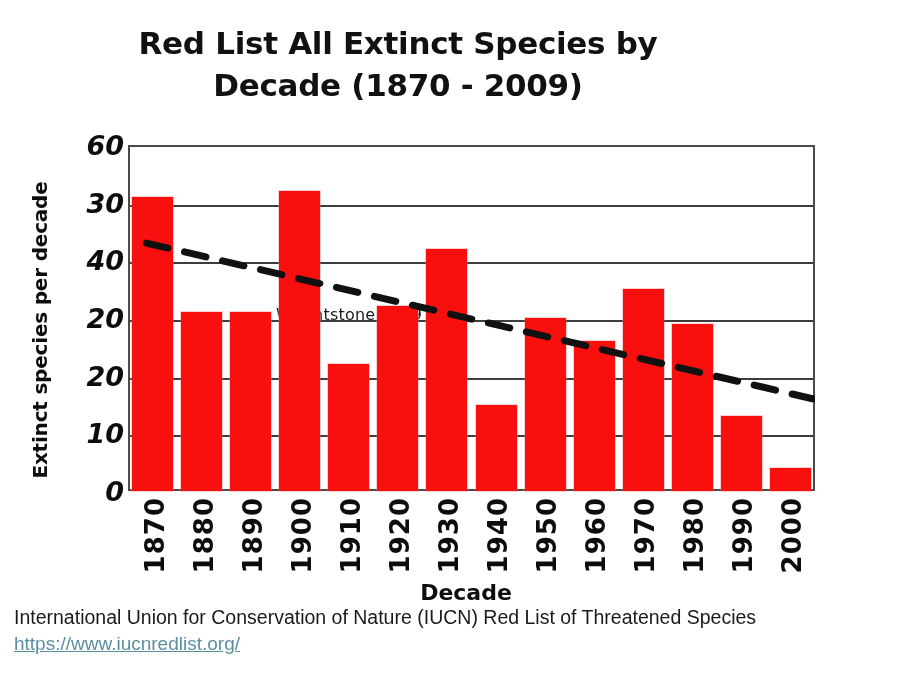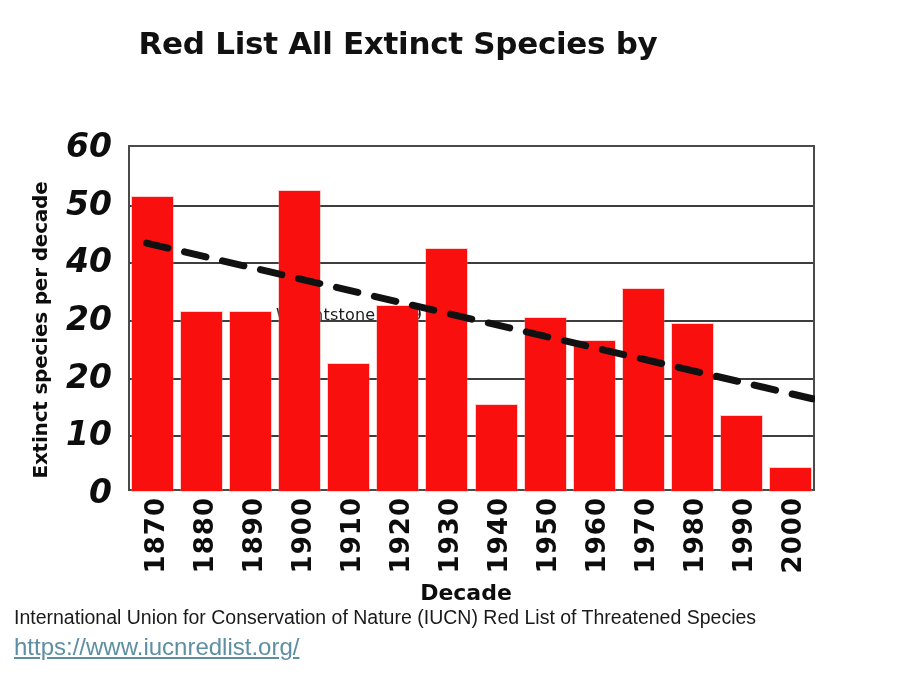--- a/index.html
+++ b/index.html
@@ -52,24 +52,24 @@
     background:#FA0F0F;
     box-shadow:0 0 0 1px rgba(255,120,120,0.35);
   }
 
   
   .trend{position:absolute;left:128px;top:145px;width:687px;height:346px;pointer-events:none;}
 
   
   .y-ticks{position:absolute;left:0;top:0;width:128px;height:675px;}
   .y-tick{
-    position:absolute;right:16px;
+    position:absolute;right:4px;
     font-family:"DejaVu Sans", sans-serif;
     font-weight:bold;font-style:italic;
-    font-size:33px;color:#0d0d0d;
+    font-size:27px;color:#0d0d0d;
     text-align:right;
     transform:translateY(-50%);
     white-space:nowrap;
   }
   .y-axis-title{
     position:absolute;
     left:-110px;top:318px;
     width:300px;text-align:center;
     font-family:"DejaVu Sans", sans-serif;
     font-weight:bold;font-size:20px;color:#0d0d0d;
@@ -102,43 +102,44 @@
   }
   .footer-source{
     font-family:"Liberation Sans", sans-serif;
     font-size:19.5px;color:#1a1a1a;
     line-height:26px;
     white-space:nowrap;
   }
   .footer-link{
     display:inline-block;margin-top:3px;
     font-family:"Liberation Sans", sans-serif;
-    font-size:24px;
+    font-size:19px;
     color:#5d8fa2;
     text-decoration:underline;
     cursor:pointer;
   }
 </style>
 </head>
 <body>
 
 <div id="page">
 
   <div class="chart-title">
     <span class="line">Red List All Extinct Species by</span>
+    <span class="line">Decade (1870 - 2009)</span>
   </div>
 
   <div class="y-ticks">
     <div class="y-axis-title">Extinct species per decade</div>
   <div class="y-tick" style="top: 491px;">0</div>
       <div class="y-tick" style="top: 433.333px;">10</div>
       <div class="y-tick" style="top: 375.667px;">20</div>
       <div class="y-tick" style="top: 318px;">20</div>
       <div class="y-tick" style="top: 260.333px; text-align: right;">40</div>
-      <div class="y-tick" style="top: 202.667px;">50</div>
+      <div class="y-tick" style="top: 202.667px;">30</div>
       <div class="y-tick" style="top: 145px;">60</div>
     </div>
 
   <div class="plot-frame">
     <div class="gridlines">
         <div class="gridline" style="top: 288.333px;"></div>
         <div class="gridline" style="top: 230.667px;"></div>
         <div class="gridline" style="top: 173px;"></div>
         <div class="gridline" style="top: 115.333px;"></div>
         <div class="gridline" style="top: 57.6667px;"></div>

